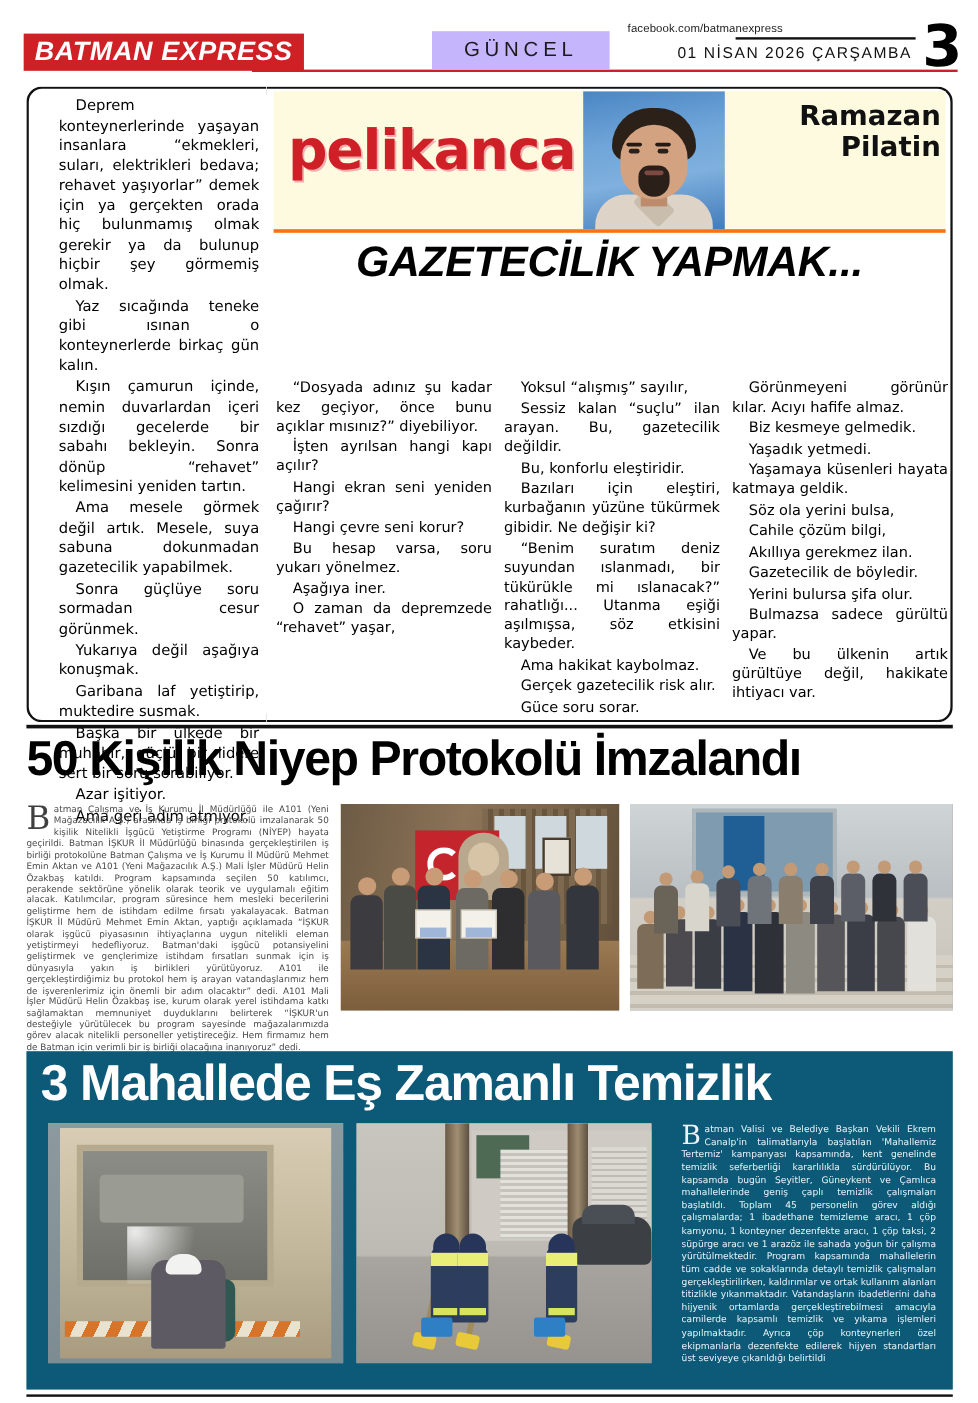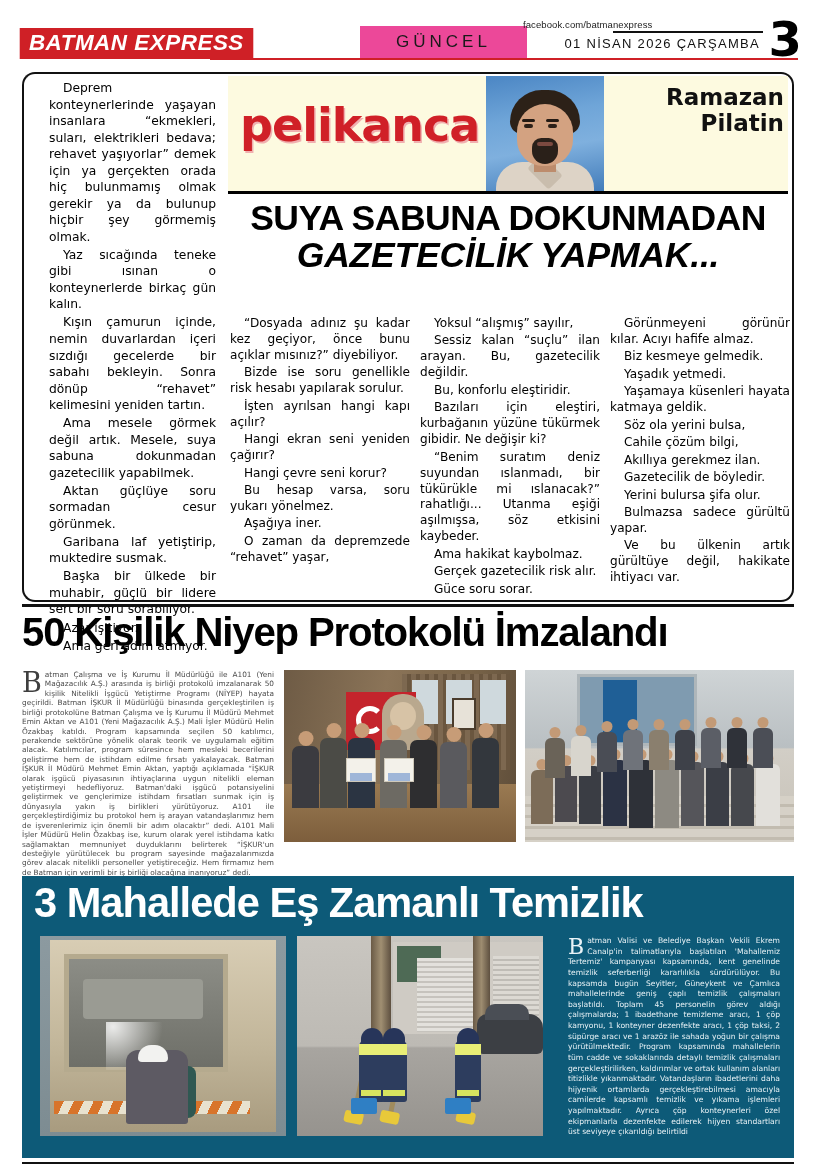--- a/index.html
+++ b/index.html
@@ -21,22 +21,22 @@
     font-size: 22px; letter-spacing: .5px;
     font-family: "Liberation Sans", sans-serif;
     line-height: 1;
     transform: scaleX(1.02);
   }
   .mh-rule-red {
     position: absolute; left: 210px; top: 58px; width: 588px; height: 2px;
     background: #cf2026;
   }
   .mh-section {
-    position: absolute; left: 360px; top: 26px; width: 167px; height: 32px;
-    background: #ec4899;
+    position: absolute; left: 360px; top: 26px; width: 148px; height: 32px;
+    background: #c4b5fd;
     display: flex; align-items: center; justify-content: center;
     letter-spacing: 4px; font-size: 17px; color: #1a1a1a; text-align: center;
   }
   .mh-fb {
     position: absolute; left: 523px; top: 19px;
     font-size: 9.5px; color: #222; letter-spacing: .1px;
   }
   .mh-dateline {
     position: absolute; right: 55px; top: 36px;
     font-size: 13px; letter-spacing: 1.3px; color: #111;
@@ -72,21 +72,21 @@
     text-indent: 14px; margin-bottom: 1.5px;
     font-family: "DejaVu Sans", sans-serif;
     hyphens: manual;
   }
   .op-left .col-text p { font-size: 12.3px; line-height: 1.345; margin-left: 15px; }
 
   
   .op-banner {
     position: absolute; left: 206px; top: 4px; width: 560px; height: 118px;
     background: #fdfae0;
-    border-bottom: 3px solid #000000;
+    border-bottom: 3px solid #f97316;
     overflow: hidden;
   }
   .pelikanca {
     position: absolute; left: 12px; top: 22px;
     color: #d02027; font-weight: bold; font-size: 46px;
     font-family: "DejaVu Sans", sans-serif;
     letter-spacing: -1px;
     text-shadow: 1.5px 1.5px 0 #f0b0b0;
   }
   .op-photo {
@@ -277,21 +277,22 @@
   </div>
 
   <div class="opinion">
 
     <div class="op-left">
       <div class="col-text" id="intro-col">
           <p>Deprem konteynerlerinde yaşayan insanlara “ekmekleri, suları, elektrikleri bedava; rehavet yaşıyorlar” demek için ya gerçekten orada hiç bulunmamış olmak gerekir ya da bulunup hiçbir şey görmemiş olmak.</p>
           <p>Yaz sıcağında teneke gibi ısınan o konteynerlerde birkaç gün kalın.</p>
           <p>Kışın çamurun içinde, nemin duvarlardan içeri sızdığı gecelerde bir sabahı bekleyin. Sonra dönüp “rehavet” kelimesini yeniden tartın.</p>
           <p>Ama mesele görmek değil artık. Mesele, suya sabuna dokunmadan gazetecilik yapabilmek.</p>
-          <p>Aktan güçlüye soru sormadan cesur görünmek.</p>
+          <p>Sonra güçlüye soru sormadan cesur görünmek.</p>
+          <p>Yukarıya değil aşağıya konuşmak.</p>
           <p>Garibana laf yetiştirip, muktedire susmak.</p>
           <p>Başka bir ülkede bir muhabir, güçlü bir lidere sert bir soru sorabiliyor.</p>
           <p>Azar işitiyor.</p>
           <p>Ama geri adım atmıyor.</p>
         </div>
     </div>
 
     <div class="op-right-frame"></div>
 
     <div class="op-banner">
@@ -309,28 +310,26 @@
         <div class="beard"></div>
           <div class="mouth"></div>
       </div>
       <div class="op-author">
         <div>Ramazan</div>
         <div>Pilatin</div>
       </div>
     </div>
 
     <div class="op-headline">
-      <span>SUYA SABUNA DOKUNMADAN</span>
       <span class="l2">GAZETECİLİK YAPMAK...</span>
     </div>
 
     <div class="op-cols">
       <div class="op-col col-text" id="op-col-a">
           <p>“Dosyada adınız şu kadar kez geçiyor, önce bunu açıklar mısınız?” diyebiliyor.</p>
-          <p>Bizde ise soru genellikle risk hesabı yapılarak sorulur.</p>
           <p>İşten ayrılsan hangi kapı açılır?</p>
           <p>Hangi ekran seni yeniden çağırır?</p>
           <p>Hangi çevre seni korur?</p>
           <p>Bu hesap varsa, soru yukarı yönelmez.</p>
           <p>Aşağıya iner.</p>
           <p>O zaman da depremzede “rehavet” yaşar,</p>
         </div>
       <div class="op-col col-text" id="op-col-b">
           <p>Yoksul “alışmış” sayılır,</p>
           <p>Sessiz kalan “suçlu” ilan arayan. Bu, gazetecilik değildir.</p>

